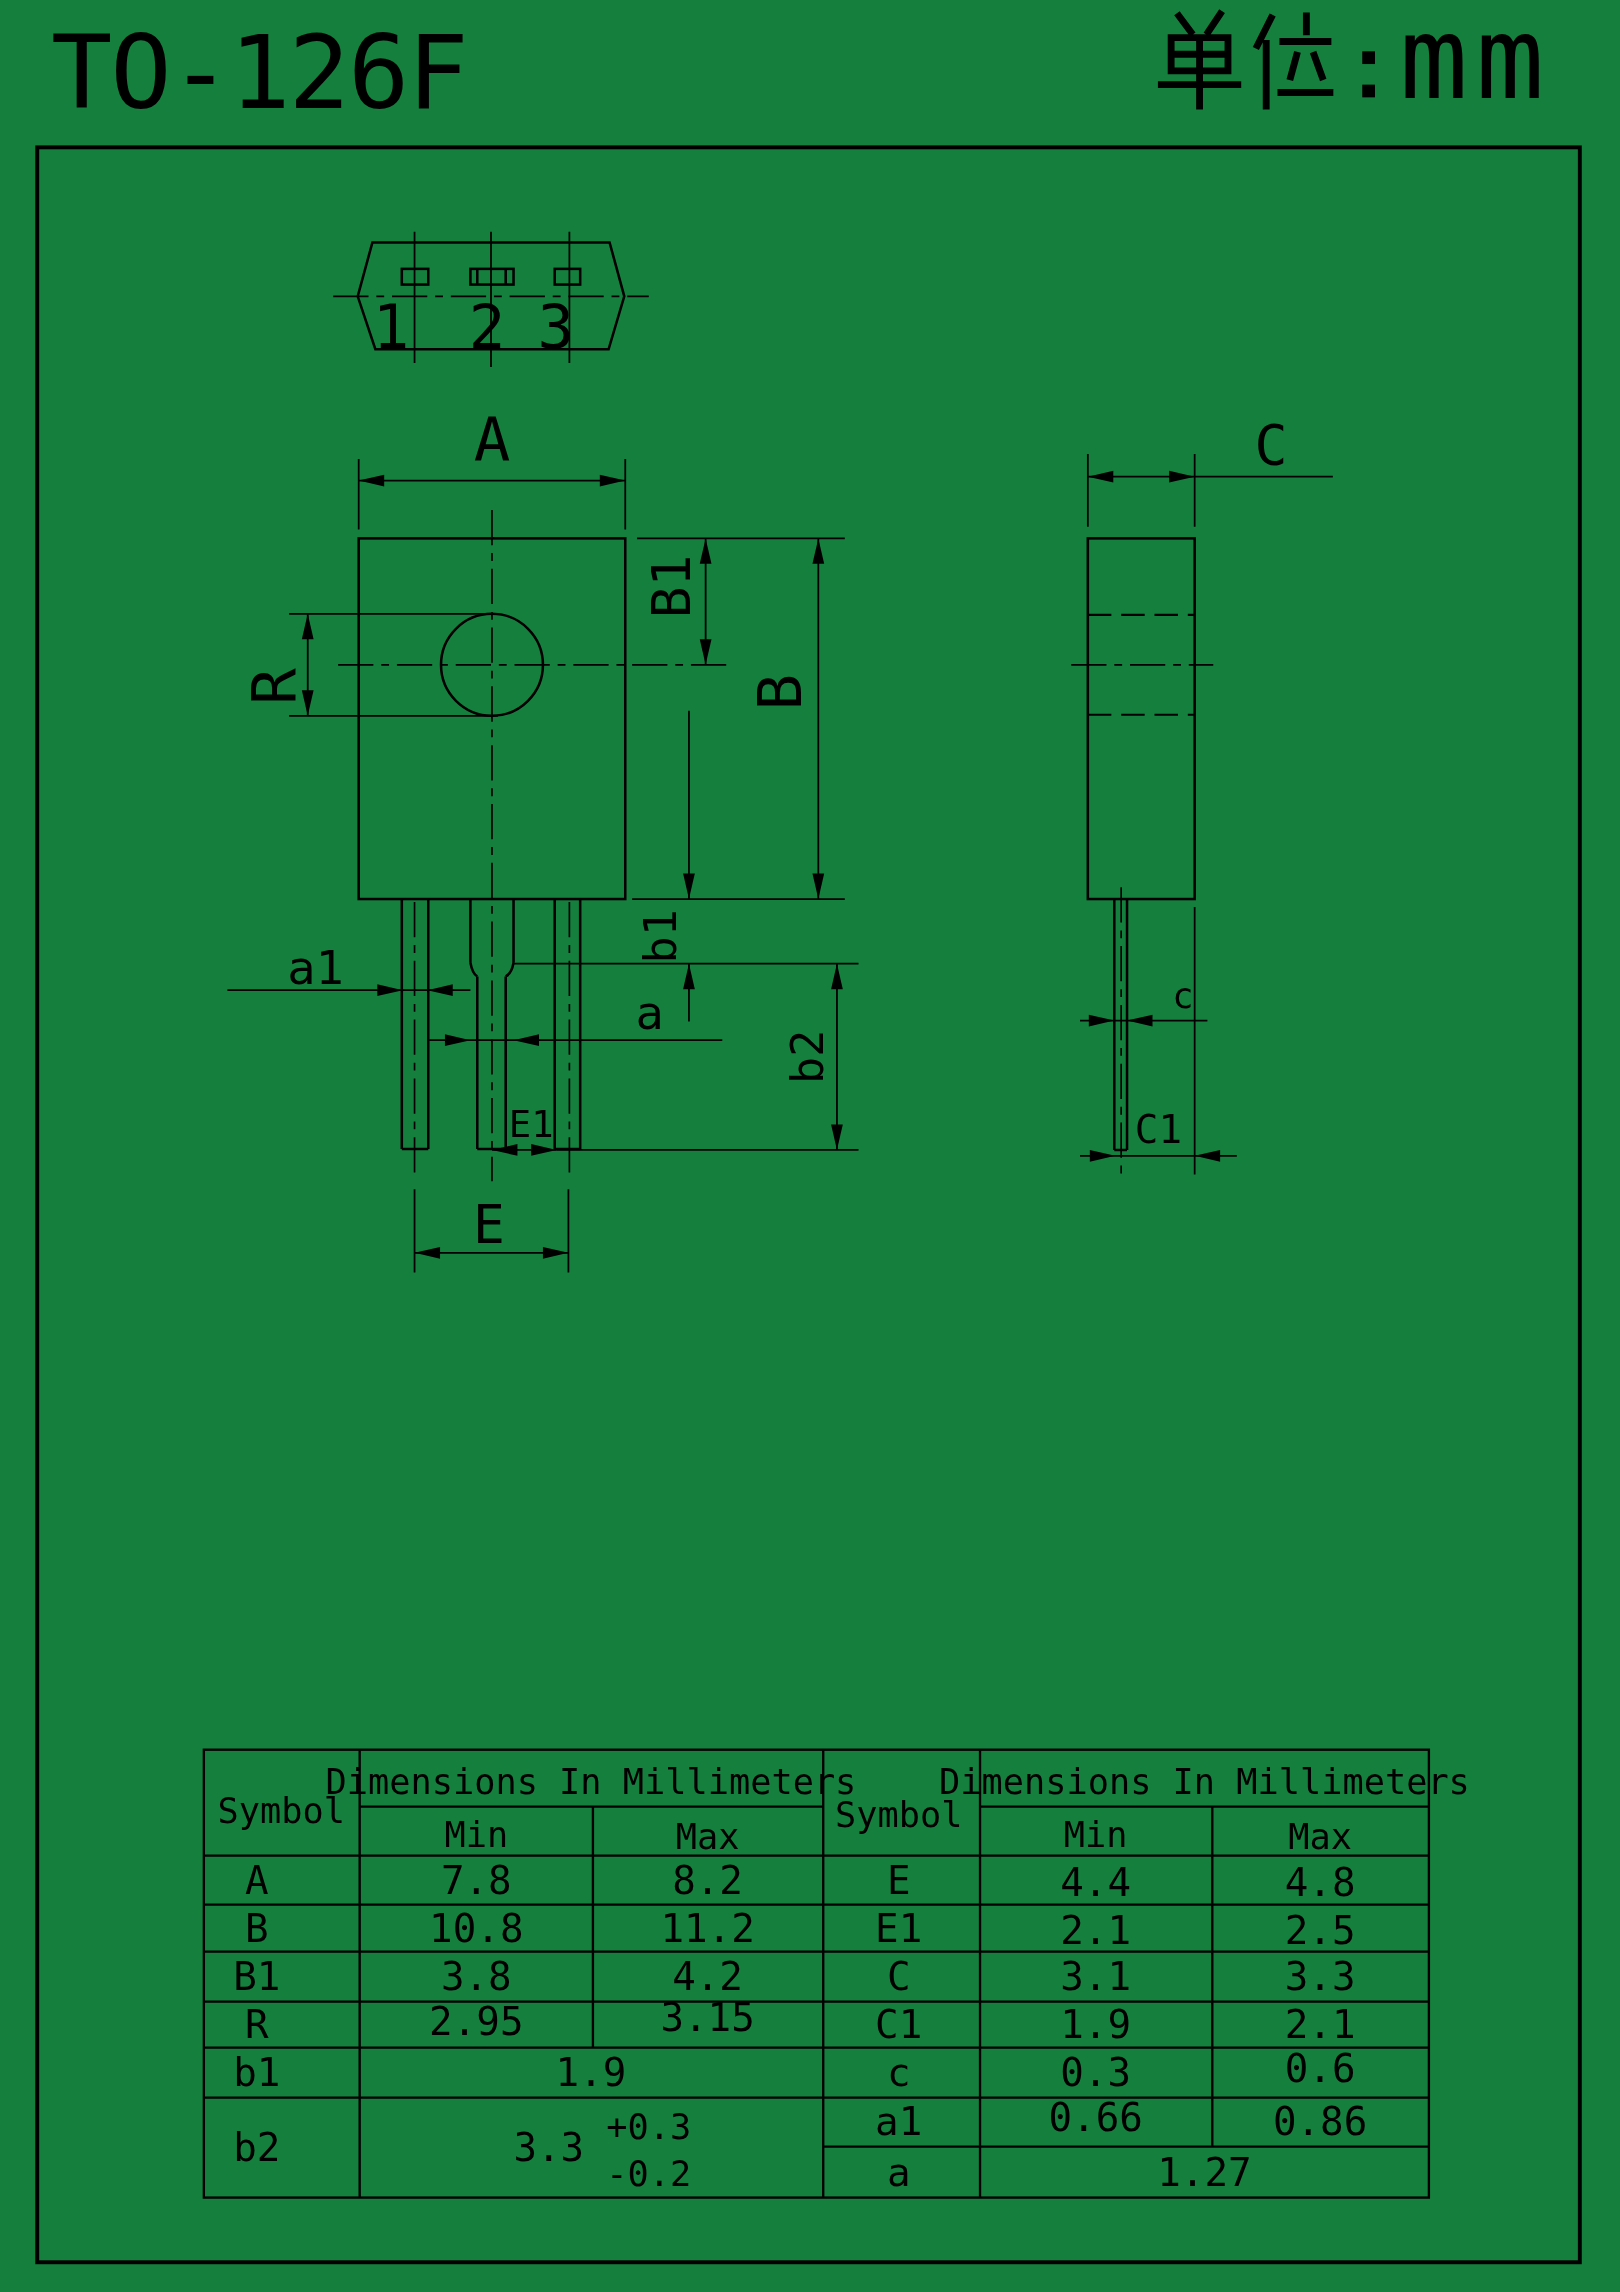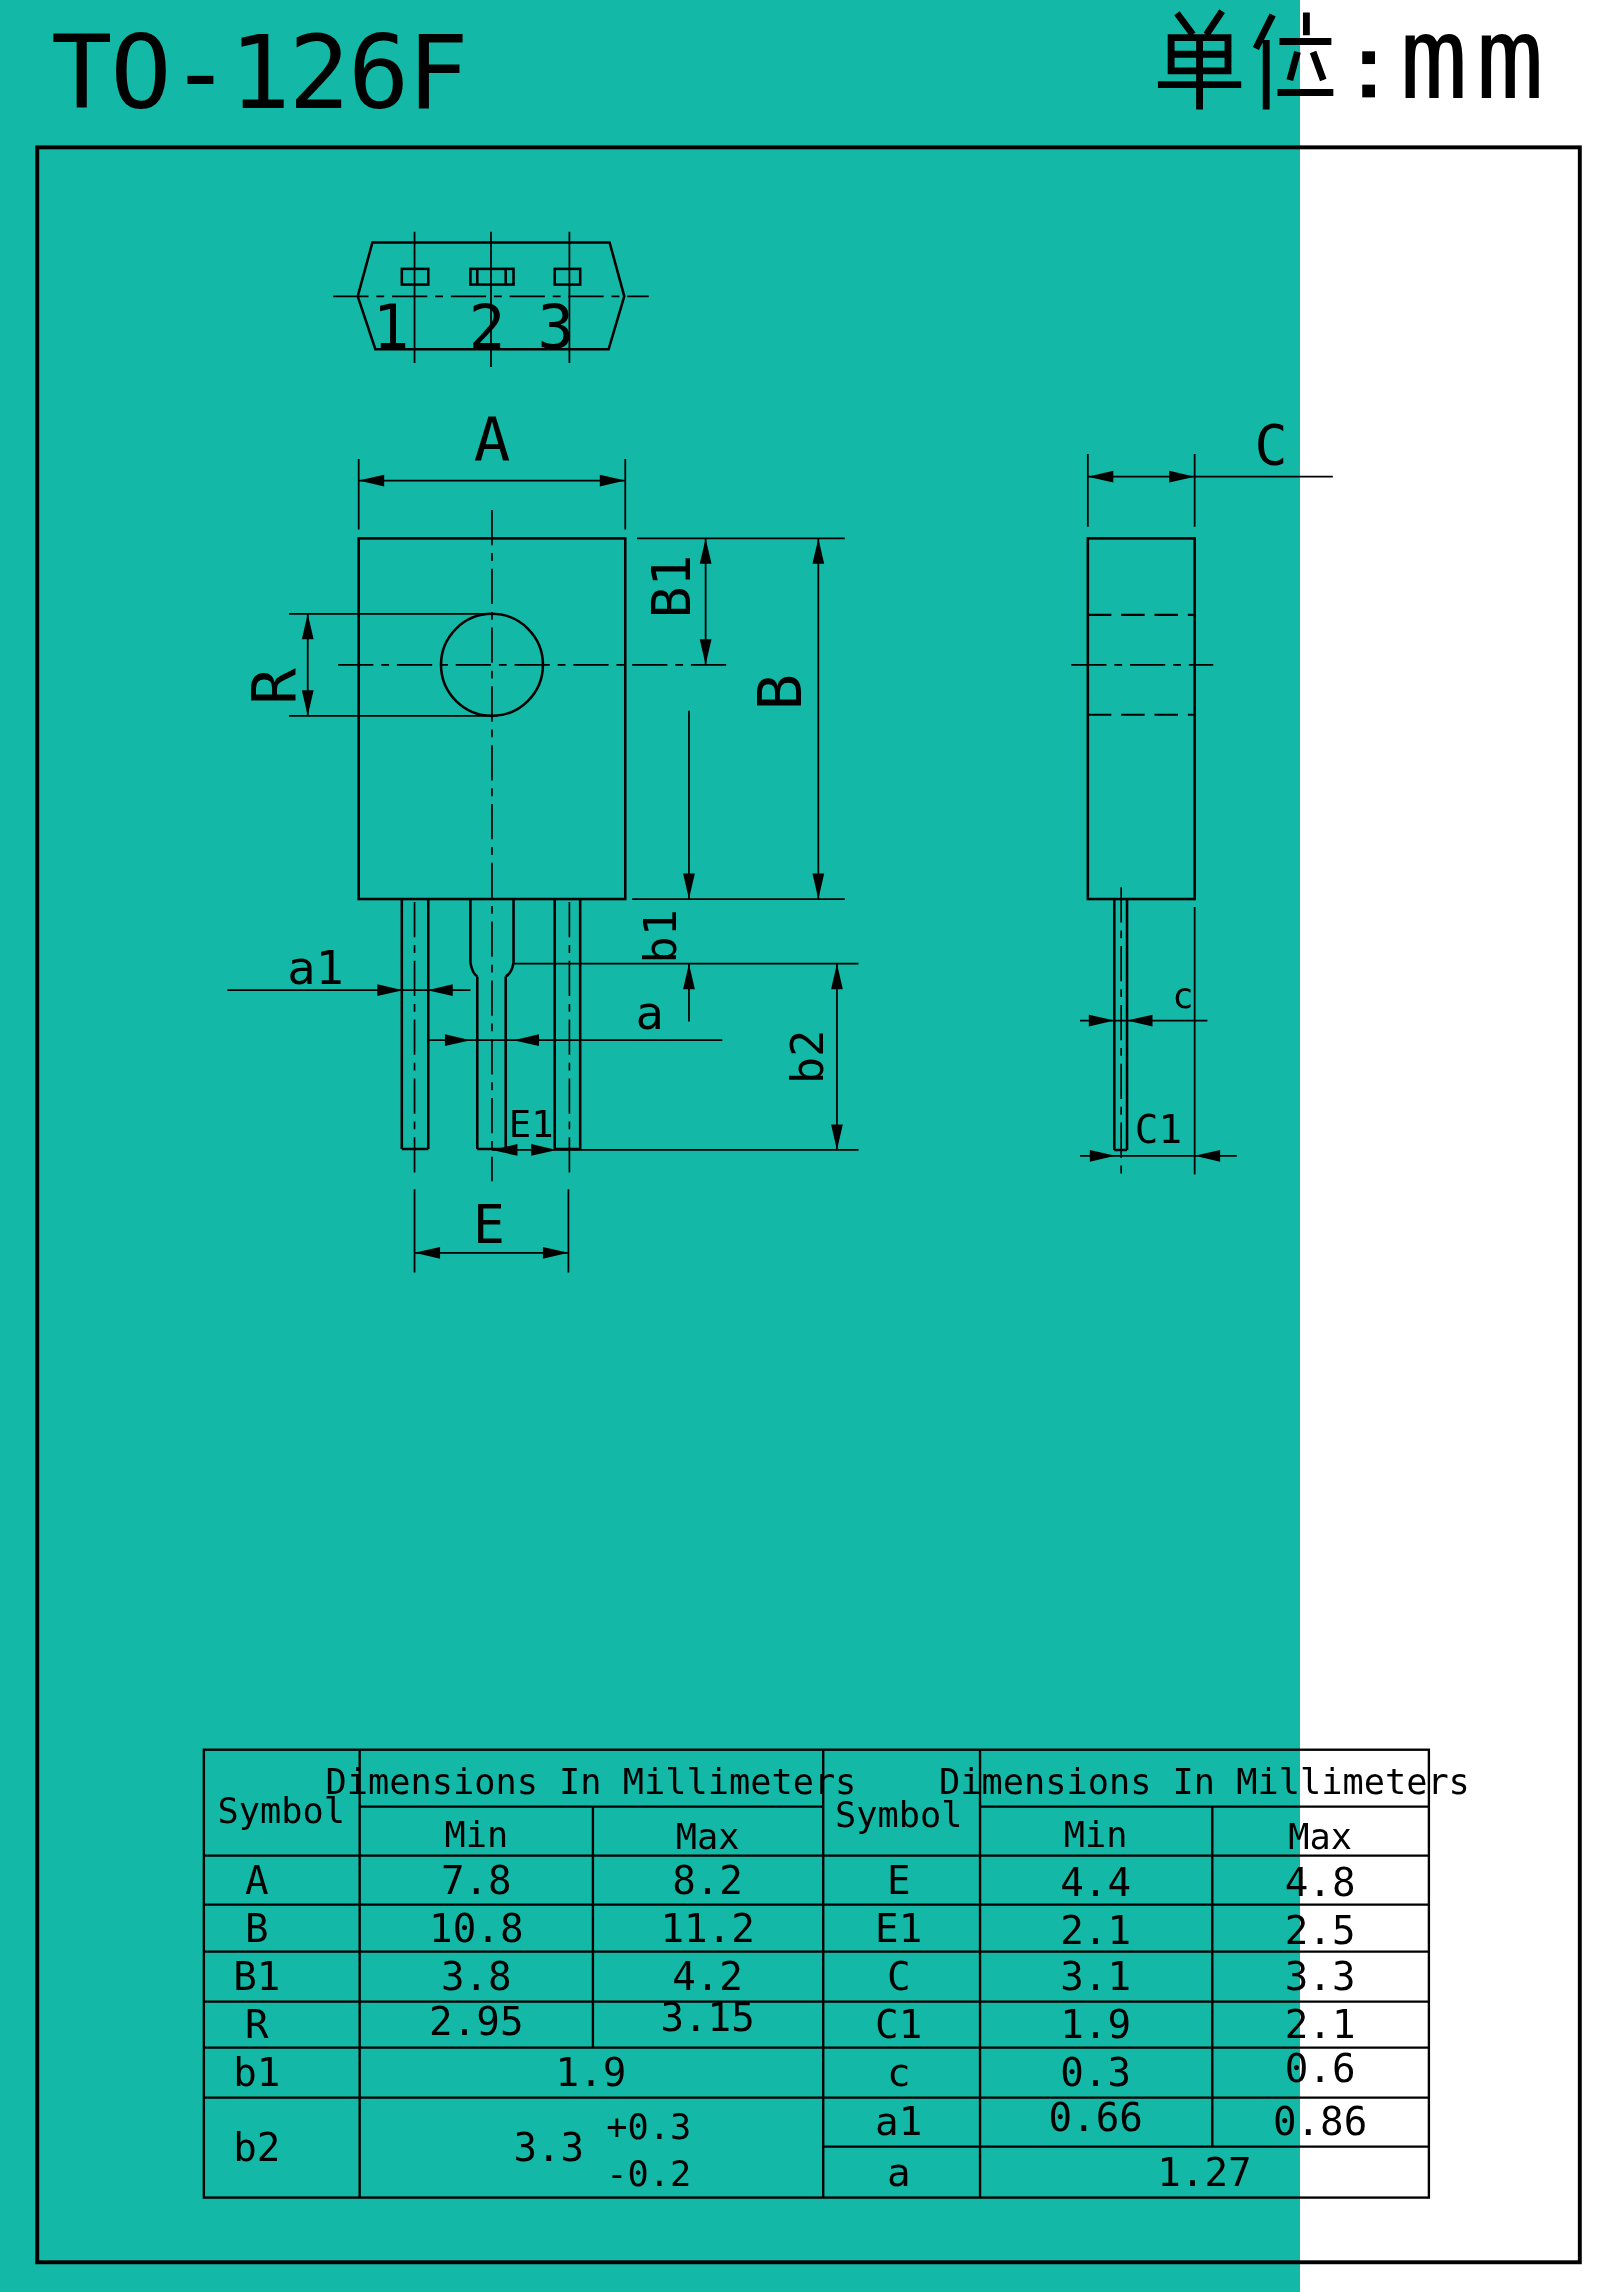--- a/index.html
+++ b/index.html
@@ -1,16 +1,16 @@
 <!DOCTYPE html>
 <html><head>
 <meta charset="utf-8">
 <style>
   html,body{margin:0;padding:0;background:#ffffff;}
-  .page{position:relative;width:1300px;height:2293px;background:#14b8a6;}
+  .page{position:relative;width:1620px;height:2293px;background:#15803d;}
   svg{display:block;}
   svg text{font-family:"DejaVu Sans Mono","Liberation Mono",monospace;fill:#000;}
   .s2{stroke:#000;stroke-width:2.6;fill:none;}
   .s1{stroke:#000;stroke-width:1.8;fill:none;}
   .s3{stroke:#000;stroke-width:4;fill:none;}
   .tb{stroke:#000;stroke-width:2.4;fill:none;}
   .cl{stroke:#000;stroke-width:1.7;fill:none;stroke-dasharray:36 8 8 8;}
   .hd{stroke:#000;stroke-width:2.2;fill:none;stroke-dasharray:24 10;}
   .ar{fill:#000;stroke:none;}
   .cn{stroke:#000;stroke-width:7;fill:none;stroke-linecap:square;}

